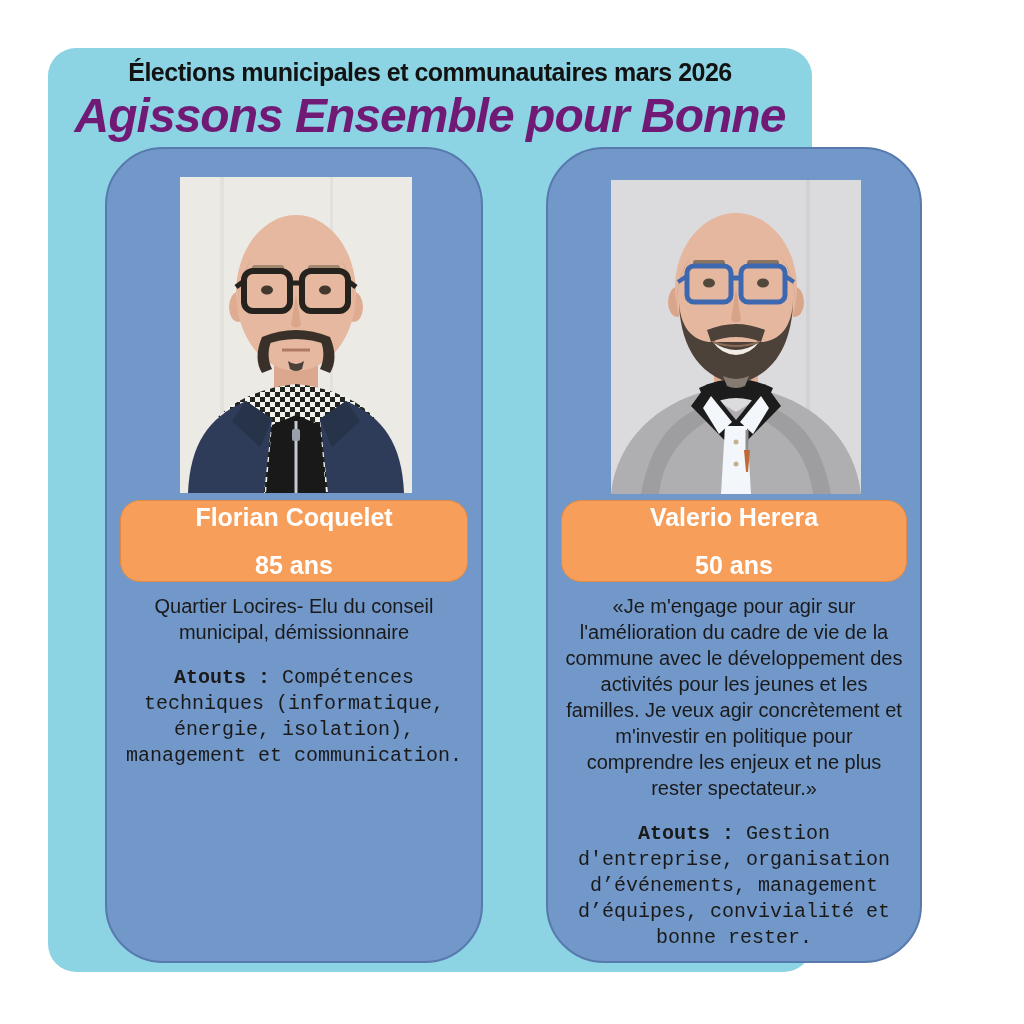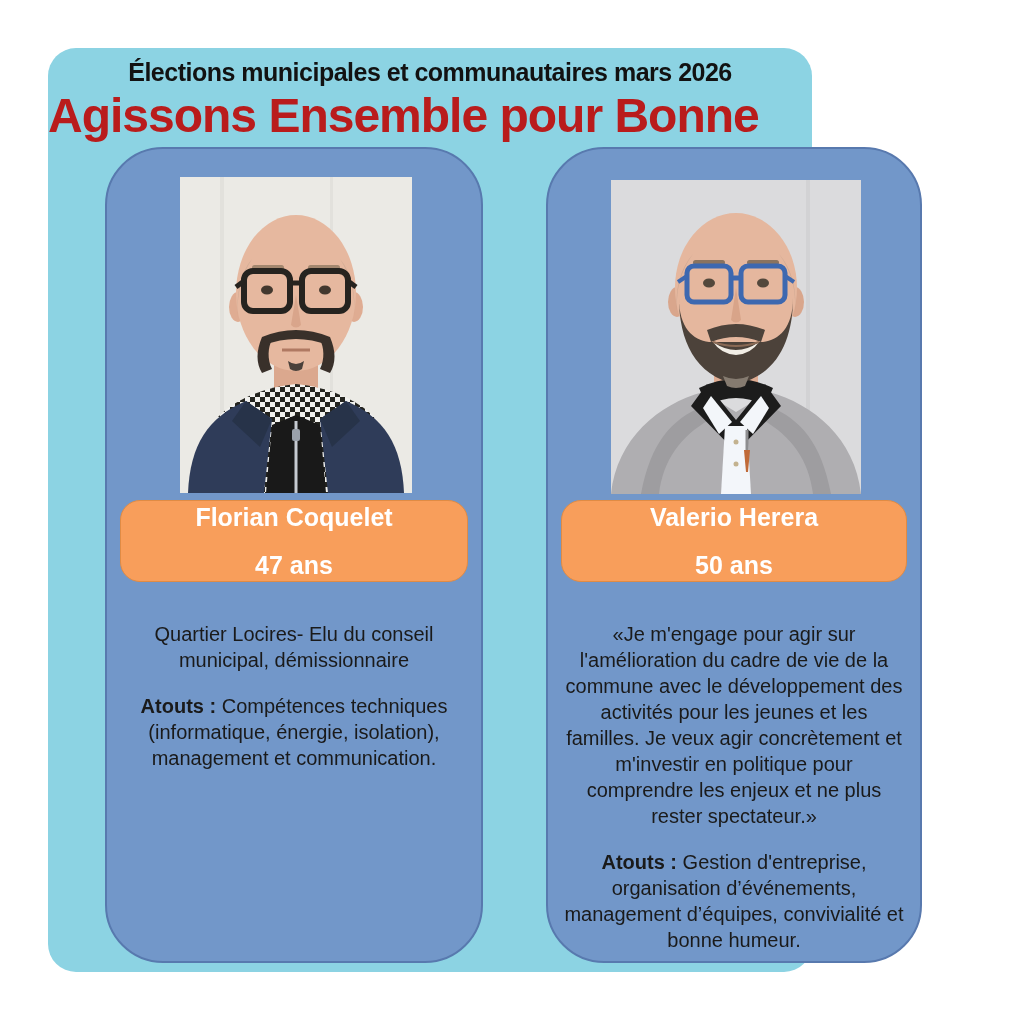--- a/index.html
+++ b/index.html
@@ -10,47 +10,47 @@
   .panel{
     position:absolute;left:48px;top:48px;width:764px;height:924px;
     background:#8CD3E3;
     border-radius:28px;
   }
   .eyebrow{
     position:absolute;top:10px;left:0;width:100%;text-align:center;
     font-size:25px;font-weight:bold;color:#121212;letter-spacing:-0.5px;
   }
   .title{
-    position:absolute;top:40px;left:0;width:100%;text-align:left;
-    font-size:48px;font-weight:bold;color:#b91c1c;letter-spacing:-1px;
+    position:absolute;top:40px;left:0;width:100%;text-align:center;
+    font-size:48px;font-weight:bold;color:#701a75;letter-spacing:-1px;font-style:italic;
   }
   .card{
     position:absolute;top:99px;height:816px;
     background:#7297C9;border:2px solid #5879AE;border-radius:58px;
     box-sizing:border-box;
   }
   .card.left{left:57px;width:378px;}
   .card.right{left:498px;width:376px;padding-left:24px;}
   .photo{position:absolute;display:block;}
   .card.left .photo{top:28px;left:73px;width:232px;height:316px;}
   .card.right .photo{top:31px;left:63px;width:250px;height:314px;}
   .name-btn{
     position:absolute;top:351px;left:13px;right:13px;height:82px;
     background:#F89E5B;border:1px solid #E08B44;border-radius:20px;
     display:flex;flex-direction:column;align-items:center;justify-content:center;
     color:#ffffff;font-weight:bold;font-size:25px;line-height:33px;
     box-sizing:border-box;text-align:center;gap:15px;
   }
   .card-text{
     position:absolute;top:444px;left:13px;right:13px;
-    text-align:center;color:#1A1A1A;font-size:20px;line-height:26px;margin-top:28px;
+    text-align:center;color:#1A1A1A;font-size:20px;line-height:26px;
   }
   .district{margin:0 0 20px 0;white-space:pre-line;}
   .quote{margin:0 0 20px 0;white-space:pre-line;}
-  .atouts{margin:0;}
+  .atouts{margin:0;font-family:Liberation Mono, monospace;}
   .atouts b{font-weight:bold;}
 </style>
 </head>
 <body>
 
 <div class="panel">
 
   <div class="eyebrow">Élections municipales et communautaires mars 2026</div>
   <div class="title">Agissons Ensemble pour Bonne</div>
 
@@ -103,21 +103,21 @@
       <path d="M82 160 Q116 146 150 160 L148 168 Q116 156 84 168 Z" fill="#39302A"></path>
       <path d="M82 160 C76 174 76 186 82 196 L92 192 C87 182 88 170 92 163 Z" fill="#39302A"></path>
       <path d="M150 160 C156 174 156 186 150 196 L140 192 C145 182 144 170 140 163 Z" fill="#39302A"></path>
 
       <line x1="102" y1="173" x2="130" y2="173" stroke="#B07962" stroke-width="3"></line>
       <path d="M108 184 Q116 190 124 184 L122 192 Q116 196 110 192 Z" fill="#4A403A"></path>
     </svg>
 
     <div class="name-btn">
       <span>Florian Coquelet</span>
-      <span>47 ans</span>
+      <span>85 ans</span>
     </div>
 
     <div class="card-text">
       <p class="district">Quartier Locires- Elu du conseil
 municipal, démissionnaire</p>
       <p class="atouts"><b>Atouts :</b> <span>Compétences techniques (informatique, énergie, isolation), management et communication.</span></p>
     </div>
   </div>
 
   <div class="card right">
@@ -177,17 +177,17 @@
 
     <div class="card-text">
       <p class="quote">«Je m'engage pour agir sur
 l'amélioration du cadre de vie de la
 commune avec le développement des
 activités pour les jeunes et les
 familles. Je veux agir concrètement et
 m'investir en politique pour
 comprendre les enjeux et ne plus
 rester spectateur.»</p>
-      <p class="atouts"><b>Atouts :</b> <span>Gestion d'entreprise, organisation d’événements, management d’équipes, convivialité et bonne humeur.</span></p>
+      <p class="atouts"><b>Atouts :</b> <span>Gestion d'entreprise, organisation d’événements, management d’équipes, convivialité et bonne rester.</span></p>
     </div>
   </div>
 
 </div>
 
 </body></html>

